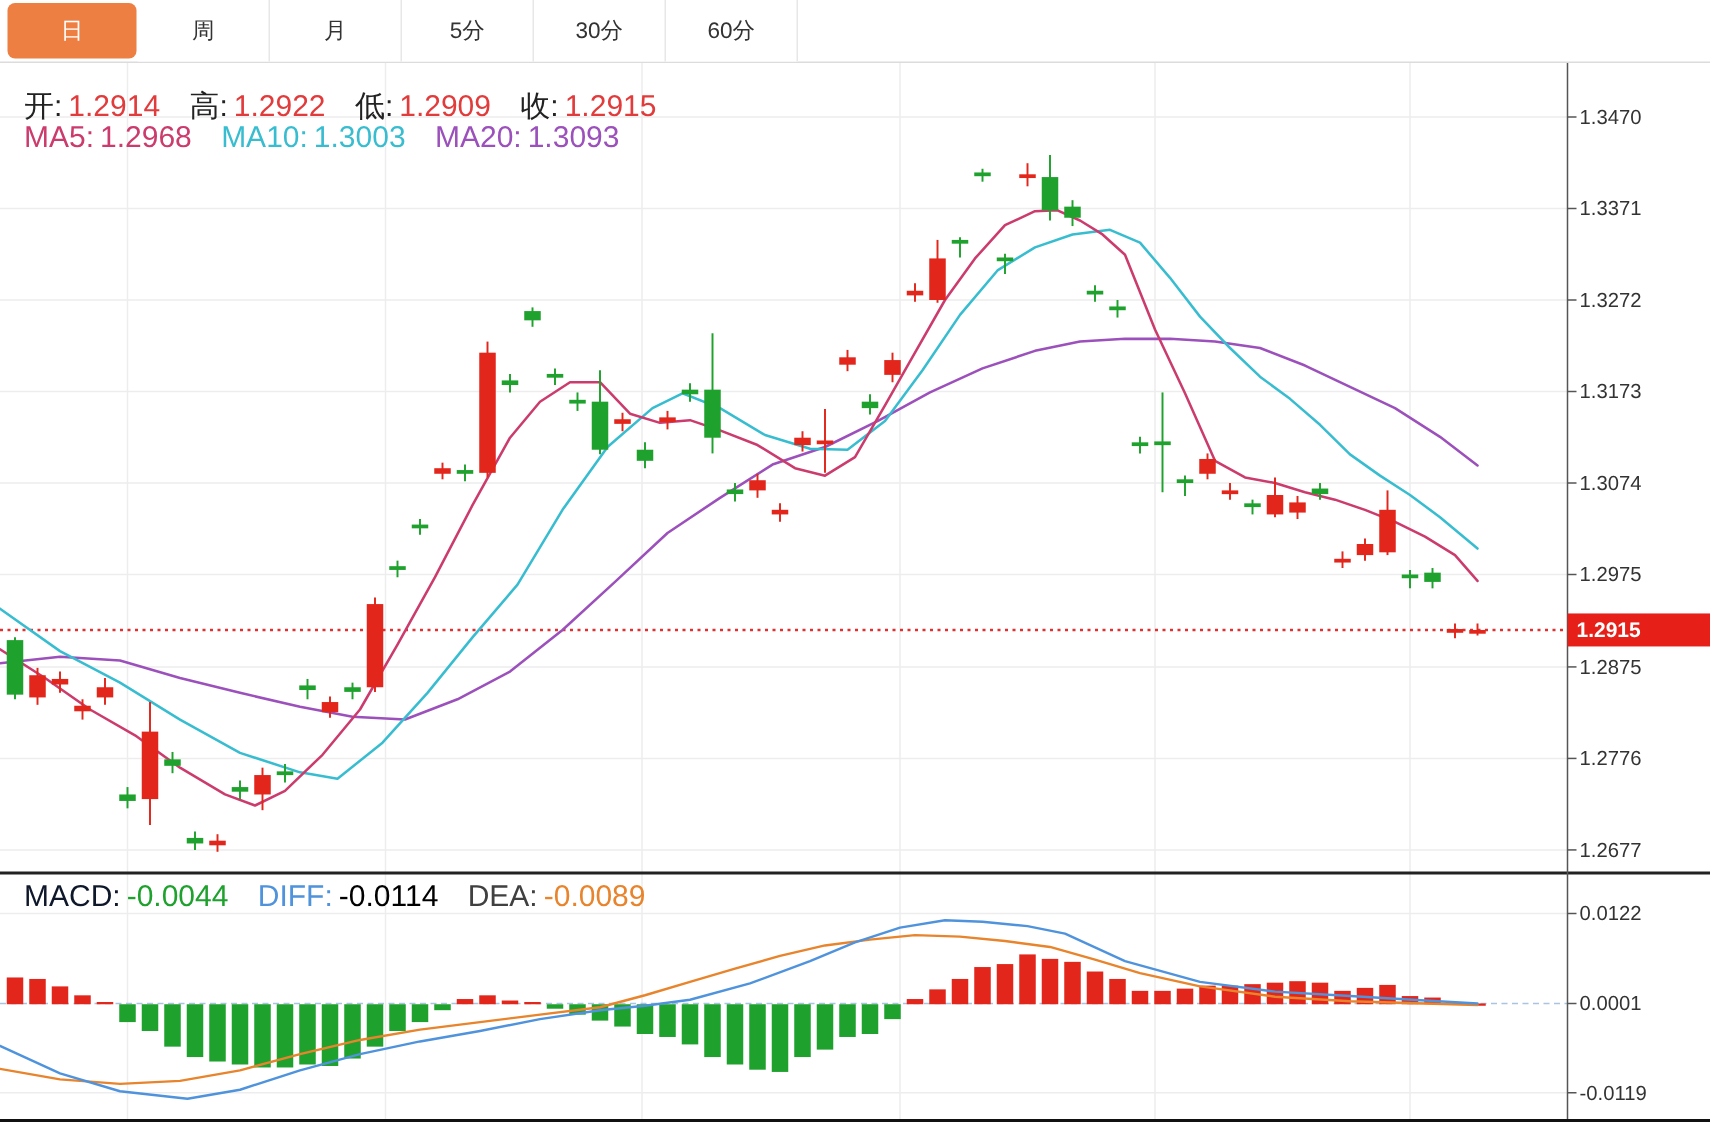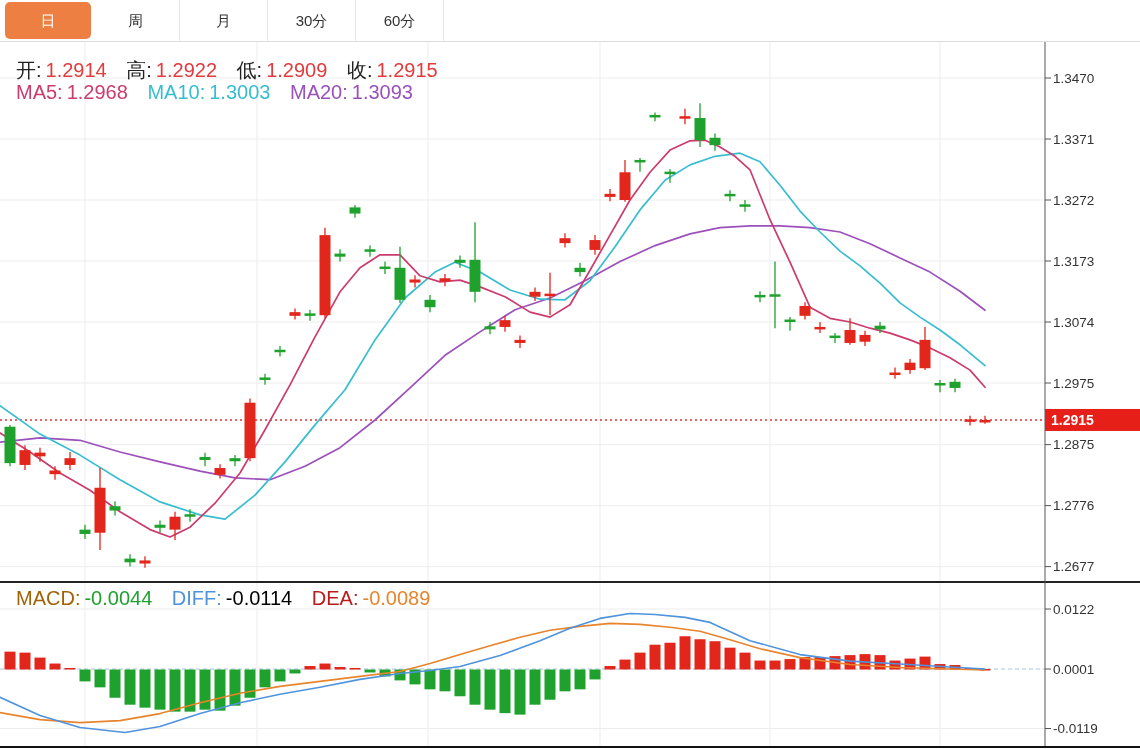--- a/index.html
+++ b/index.html
@@ -21,20 +21,21 @@
   svg{position:absolute;top:0;left:0;z-index:1;}
   text{font-family:"Liberation Sans","DejaVu Sans",sans-serif;}
 </style>
 </head>
 <body>
 
 <div class="tabbar" id="tabbar">
     <div class="tab active" style="background: rgb(238, 127, 67);">日</div>
     <div class="tab">周</div>
     <div class="tab">月</div>
+    <div class="tab">5分</div>
     <div class="tab">30分</div>
     <div class="tab">60分</div>
   </div>
 
 <svg id="chart-svg" width="1140" height="749" viewBox="0 0 1140 749">
   <g id="g-grid">
       <line x1="85" y1="42" x2="85" y2="746" stroke="#ededed" stroke-width="1"></line>
       <line x1="257" y1="42" x2="257" y2="746" stroke="#ededed" stroke-width="1"></line>
       <line x1="428" y1="42" x2="428" y2="746" stroke="#ededed" stroke-width="1"></line>
       <line x1="600" y1="42" x2="600" y2="746" stroke="#ededed" stroke-width="1"></line>
@@ -311,16 +312,16 @@
   <span class="lbl">收:</span><span class="val" style="color: rgb(226, 59, 59);">1.2915</span>
 </div>
 
 <div class="legend" id="legend-ma">
   <span id="ma5l" style="color: rgb(204, 59, 109);">MA5:</span><span id="ma5v" class="gap" style="color: rgb(204, 59, 109);">1.2968</span>
   <span id="ma10l" style="color: rgb(56, 189, 208);">MA10:</span><span id="ma10v" class="gap" style="color: rgb(56, 189, 208);">1.3003</span>
   <span id="ma20l" style="color: rgb(156, 80, 187);">MA20:</span><span id="ma20v" style="color: rgb(156, 80, 187);">1.3093</span>
 </div>
 
 <div class="legend" id="legend-macd">
-  <span id="macdl" style="color: #a16207;">MACD:</span><span id="macdv" class="gap" style="color: rgb(31, 161, 46);">-0.0044</span>
+  <span id="macdl" style="color: #0f172a;">MACD:</span><span id="macdv" class="gap" style="color: rgb(31, 161, 46);">-0.0044</span>
   <span id="diffl" style="color: rgb(79, 147, 221);">DIFF:</span><span id="diffv" class="gap" style="color: #000000; margin-top: 36px;">-0.0114</span>
-  <span id="deal" style="color: #b91c1c;">DEA:</span><span id="deav" style="color: rgb(232, 132, 44);">-0.0089</span>
+  <span id="deal" style="color: #404040;">DEA:</span><span id="deav" style="color: rgb(232, 132, 44);">-0.0089</span>
 </div>
 
 </body></html>

